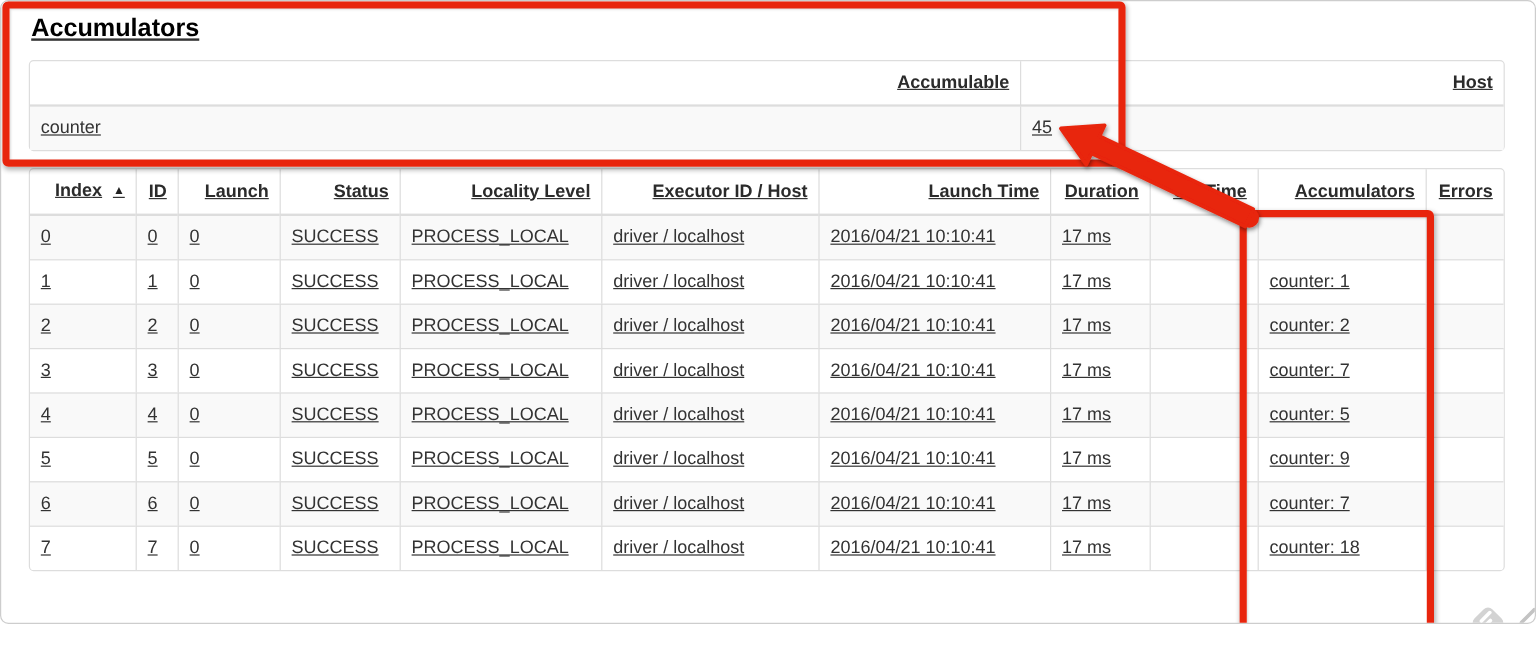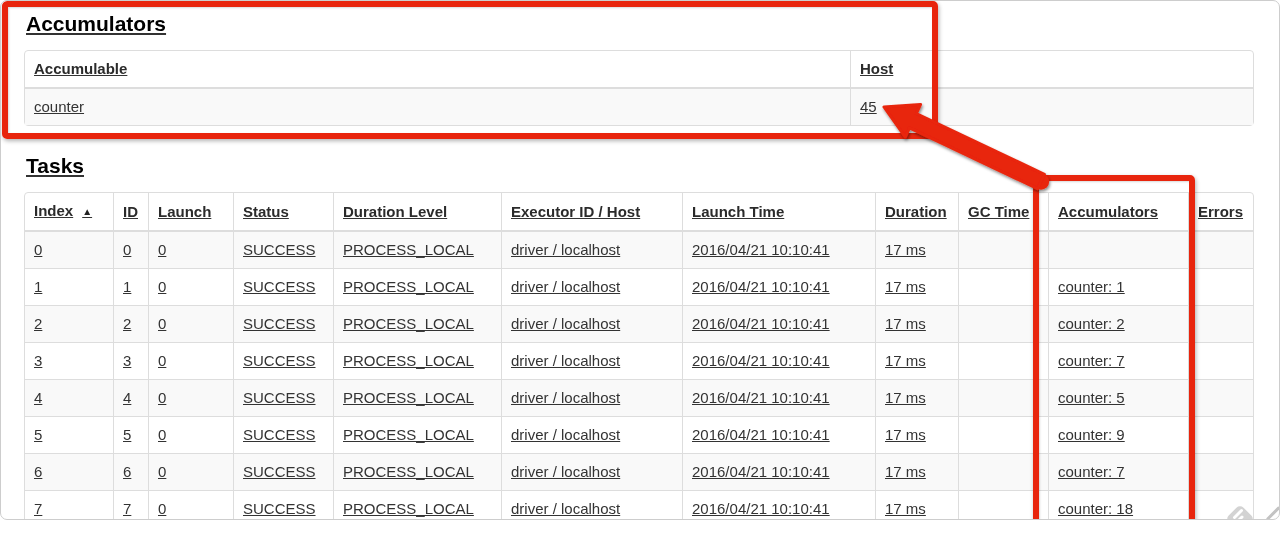--- a/index.html
+++ b/index.html
@@ -42,21 +42,21 @@
   table.ui-table th, table.ui-table td {
     padding: 8px 9px;
     font-size: 15px;
     line-height: 20px;
     text-align: left;
     border-left: 1px solid #ddd;
     white-space: nowrap;
     overflow: hidden;
     font-weight: normal;
   }
-  table.ui-table th { font-weight: bold; color: #2b2b2b; border-bottom: 2px solid #ddd; }
+  table.ui-table th { font-weight: bold; color: #2b2b2b; border-bottom: 2px solid #ddd; text-align: right; }
   table.ui-table th:first-child, table.ui-table td:first-child { border-left: none; }
   table.ui-table tbody tr + tr td { border-top: 1px solid #ddd; }
   table.ui-table tbody tr:nth-child(odd) { background: #f9f9f9; }
 
   
   .col-accumulable { width: 825px; }
   .col-value { width: auto; }
 
   
   .col-index { width: 88px; }
@@ -117,21 +117,20 @@
         </tr>
       </thead>
       <tbody>
         <tr>
           <td>counter</td>
           <td>45</td>
         </tr>
       </tbody>
     </table>
 
-    <h2 class="section-heading heading-tasks">Tasks</h2>
 
     <table class="ui-table">
       <colgroup>
           <col class="col-index">
           <col class="col-id">
           <col class="col-attempt">
           <col class="col-status">
           <col class="col-locality">
           <col class="col-executor">
           <col class="col-launch">
@@ -139,21 +138,21 @@
           <col class="col-gc">
           <col class="col-accumulators">
           <col class="col-errors">
         </colgroup>
       <thead>
         <tr>
             <th>Index<span class="sort-icon">▲</span></th>
             <th>ID</th>
             <th>Launch</th>
             <th>Status</th>
-            <th>Duration Level</th>
+            <th>Locality Level</th>
             <th>Executor ID / Host</th>
             <th>Launch Time</th>
             <th>Duration</th>
             <th>GC Time</th>
             <th>Accumulators</th>
             <th>Errors</th>
           </tr>
       </thead>
       <tbody>
           <tr>

